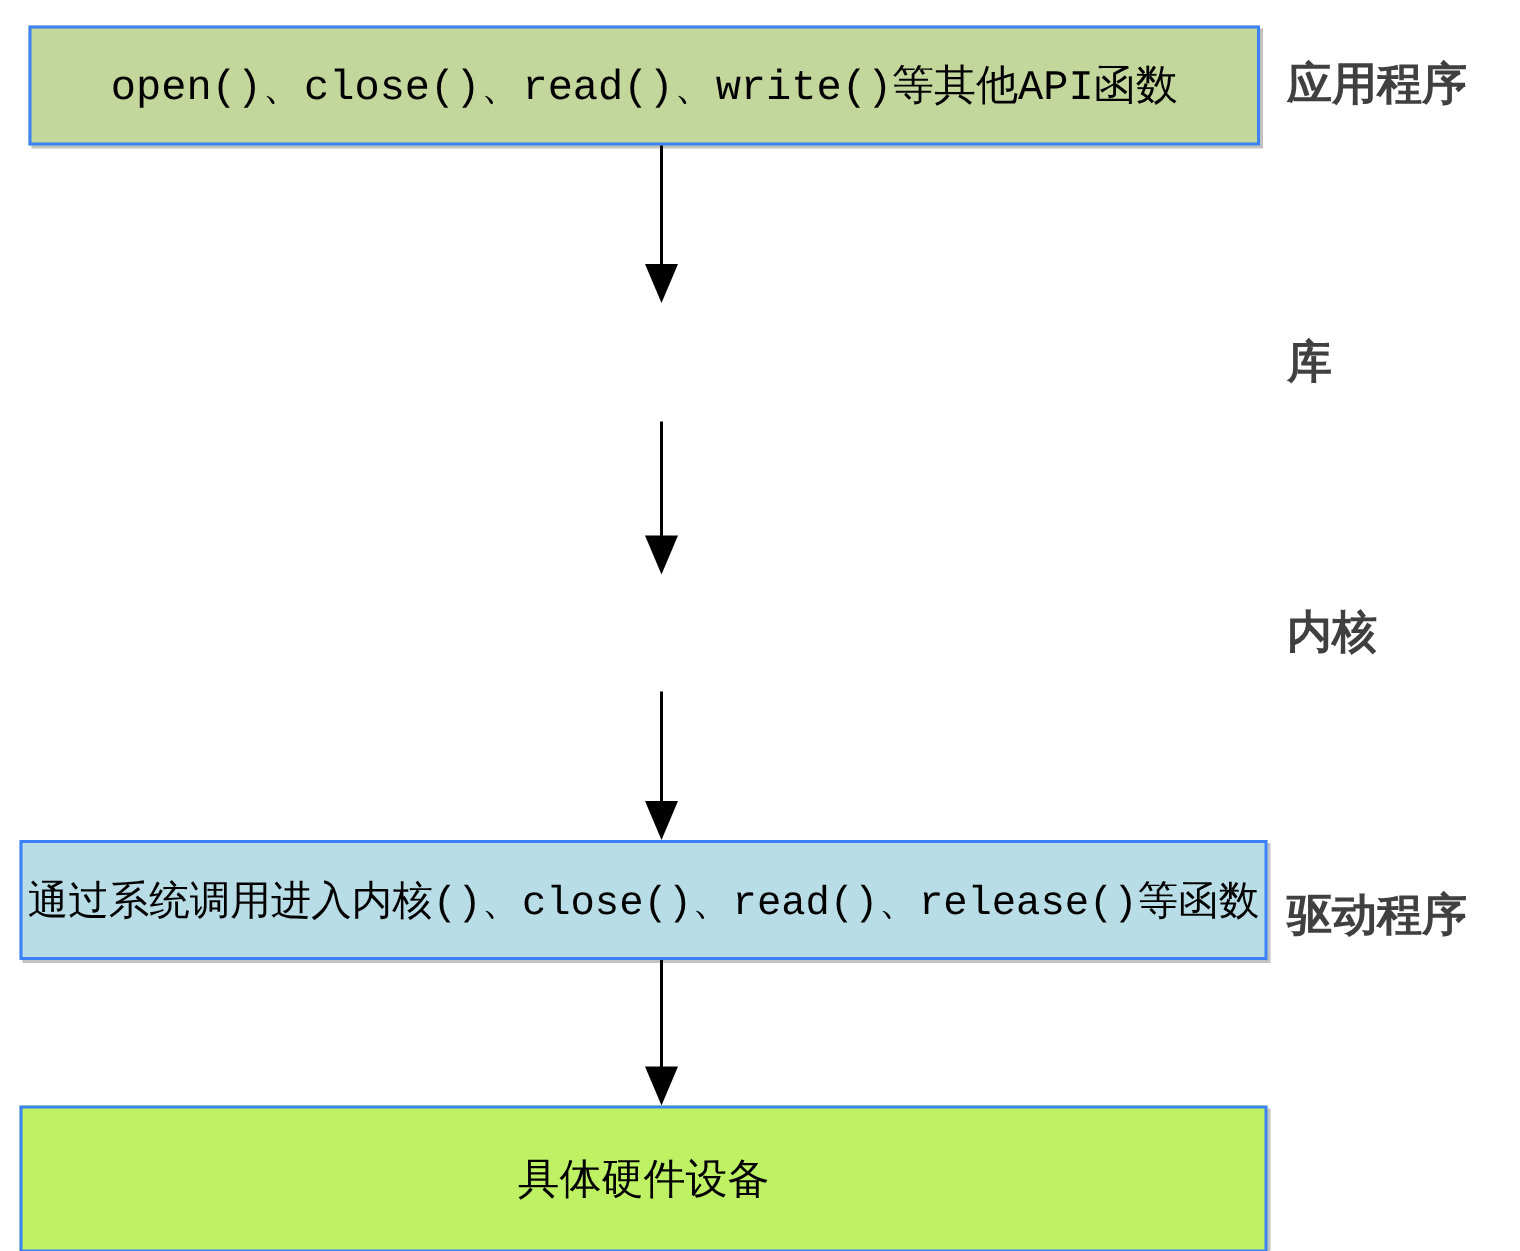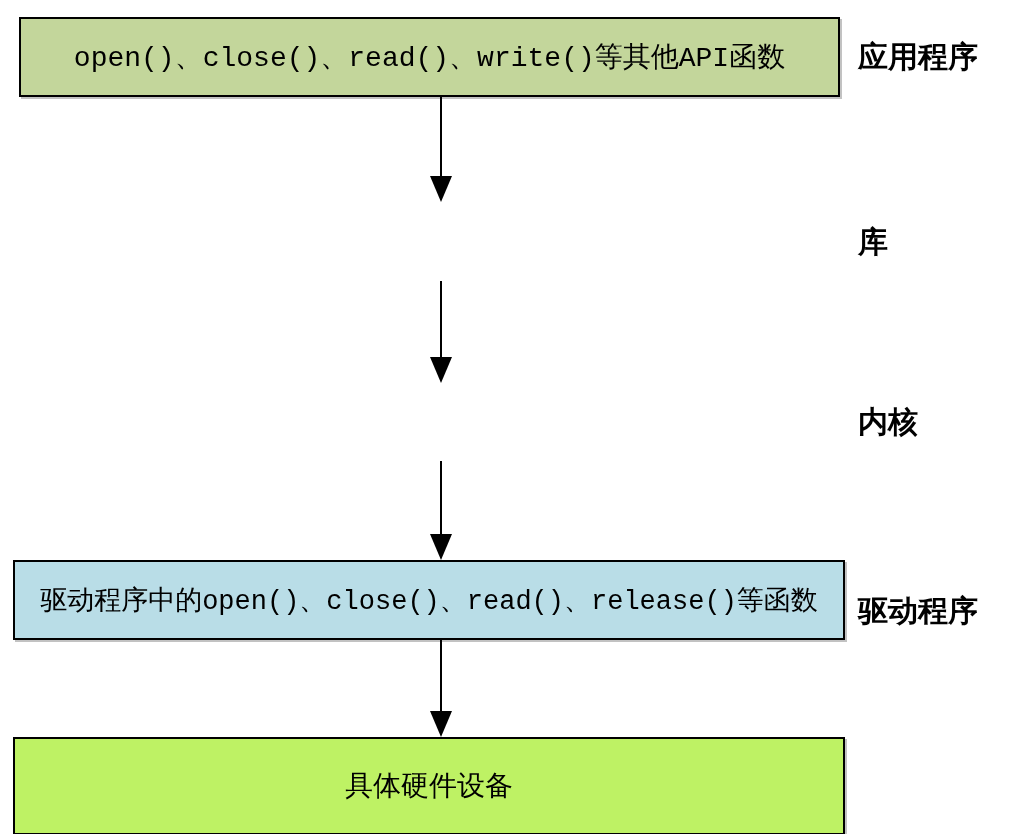--- a/index.html
+++ b/index.html
@@ -12,21 +12,21 @@
     position: relative;
     width: 1013px;
     height: 834px;
     background: #ffffff;
     overflow: hidden;
   }
   
   .layer-box {
     position: absolute;
     box-sizing: border-box;
-    border: 2px solid #000000;
+    border: 2px solid #3b82f6;
     box-shadow: 2px 2px 0 rgba(120,120,120,0.45);
     display: flex;
     align-items: center;
     justify-content: center;
     text-align: center;
     font-family: "Liberation Mono", "DejaVu Sans Mono", monospace;
     font-size: 28px;
     color: #000000;
     white-space: nowrap;
   }
@@ -39,21 +39,21 @@
   
   .side-label {
     position: absolute;
     left: 858px;
     width: 150px;
     height: 40px;
     line-height: 40px;
     font-family: "Liberation Sans", "DejaVu Sans", sans-serif;
     font-size: 30px;
     font-weight: bold;
-    color: #000000;
+    color: #404040;
     white-space: nowrap;
     text-align: left;
   }
   .label-app      { top: 37px;  }
   .label-lib      { top: 222px; }
   .label-kernel   { top: 402px; }
   .label-driver   { top: 591px; }
   .label-hardware { top: 757px; }
 
   
@@ -108,21 +108,21 @@
   </div>
 
   <div class="side-label label-kernel">内核</div>
 
   <div class="arrow arrow-3">
     <div class="stem"></div>
     <div class="head"></div>
   </div>
 
   <div class="layer-box box-driver">
-    <span>驱动程序中的open()、close()、read()、release()等函数</span>
+    <span>通过系统调用进入内核()、close()、read()、release()等函数</span>
   </div>
   <div class="side-label label-driver">驱动程序</div>
 
   <div class="arrow arrow-4">
     <div class="stem"></div>
     <div class="head"></div>
   </div>
 
   <div class="layer-box box-hardware">
     <span>具体硬件设备</span>

